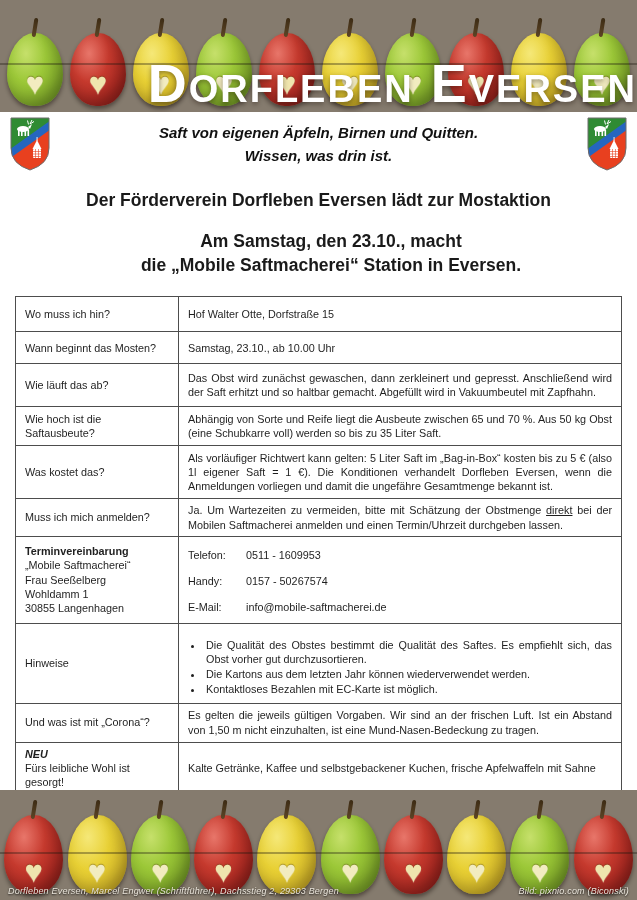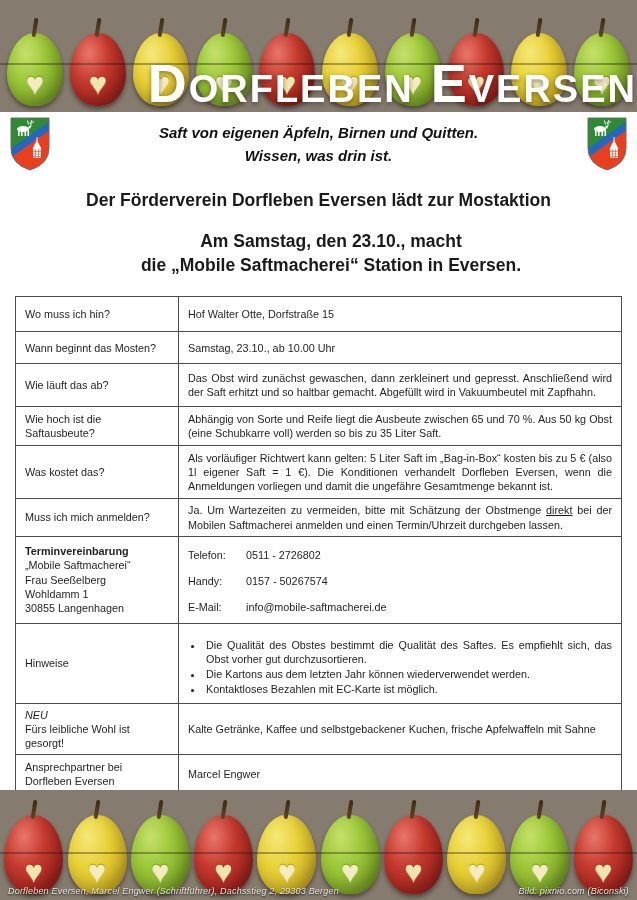--- a/index.html
+++ b/index.html
@@ -76,21 +76,21 @@
   
   table.info {
     width:607px; margin:19px auto 0 auto; border-collapse:collapse; table-layout:fixed;
     font-size:10.8px; line-height:1.32; color:#1f1f1f;
   }
   table.info td { border:1.2px solid #4d4d4d; padding:4px 9px; vertical-align:middle; }
   td.q { width:163px; }
   td.just { text-align:justify; }
   td.vtop { vertical-align:top; padding-top:6px; }
   .b { font-weight:bold; }
-  .bi { font-weight:normal; font-style:italic; }
+  .bi { font-weight:bold; font-style:italic; }
   .u { text-decoration:underline; }
   .contact-line { margin:7px 0 12px 0; }
   .contact-line:last-child { margin-bottom:4px; }
   .contact-key { display:inline-block; width:58px; }
   ul.hints { margin:10px 0 2px 16px; text-align:justify; }
   ul.hints li { margin:1px 0; padding-left:2px; }
 </style>
 </head>
 <body>
 
@@ -240,36 +240,40 @@
   </tr>
   <tr>
     <td class="q vtop" style="height:80px">
       <div class="b">Terminvereinbarung</div>
       <div>„Mobile Saftmacherei“</div>
       <div>Frau Seeßelberg</div>
       <div>Wohldamm 1</div>
       <div>30855  Langenhagen</div>
     </td>
     <td class="vtop">
-      <div class="contact-line"><span class="contact-key">Telefon:</span><span>0511 - 2726802</span></div>
+      <div class="contact-line"><span class="contact-key">Telefon:</span><span>0511 - 1609953</span></div>
       <div class="contact-line"><span class="contact-key">Handy:</span><span>0157 - 50267574</span></div>
       <div class="contact-line"><span class="contact-key">E-Mail:</span><span>info@mobile-saftmacherei.de</span></div>
     </td>
   </tr>
   <tr>
     <td class="q" style="height:60px">Hinweise</td>
     <td>
       <ul class="hints">
         <li>Die Qualität des Obstes bestimmt die Qualität des Saftes. Es empfiehlt sich, das Obst vorher gut durchzusortieren.</li>
         <li>Die Kartons aus dem letzten Jahr können wiederverwendet werden.</li>
         <li>Kontaktloses Bezahlen mit EC-Karte ist möglich.</li>
       </ul>
     </td>
   </tr>
   <tr>
+    <td class="q" style="height:39px">Und was ist mit „Corona“?</td>
+    <td class="just">Es gelten die jeweils gültigen Vorgaben. Wir sind an der frischen Luft. Ist ein Abstand von 1,50 m nicht einzuhalten, ist eine Mund-Nasen-Bedeckung zu tragen.</td>
+  </tr>
+  <tr>
     <td class="q" style="height:35px">
       <div class="bi">NEU</div>
       <div>Fürs leibliche Wohl ist gesorgt!</div>
     </td>
     <td>Kalte Getränke, Kaffee und selbstgebackener Kuchen, frische Apfelwaffeln mit Sahne</td>
   </tr>
   <tr>
     <td class="q" style="height:38px">Ansprechpartner bei Dorfleben Eversen</td>
     <td>Marcel Engwer</td>
   </tr>

